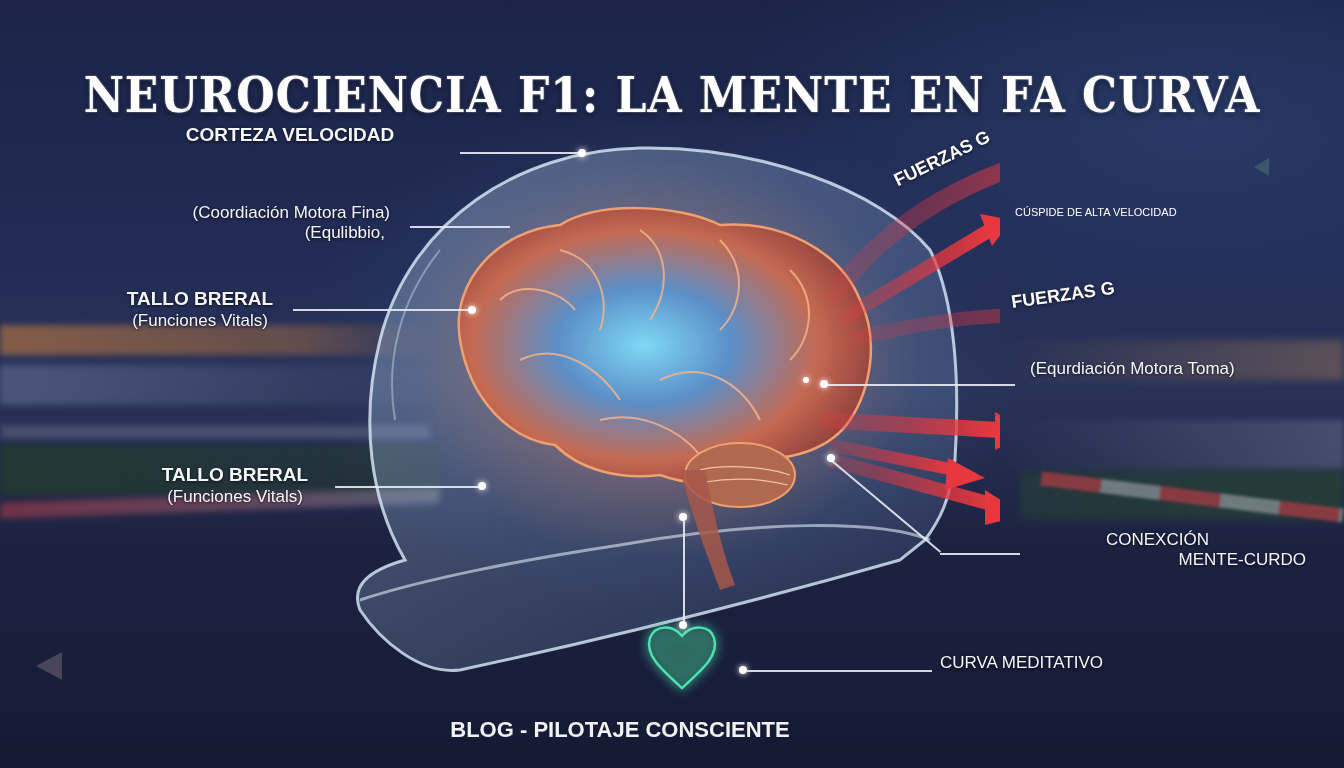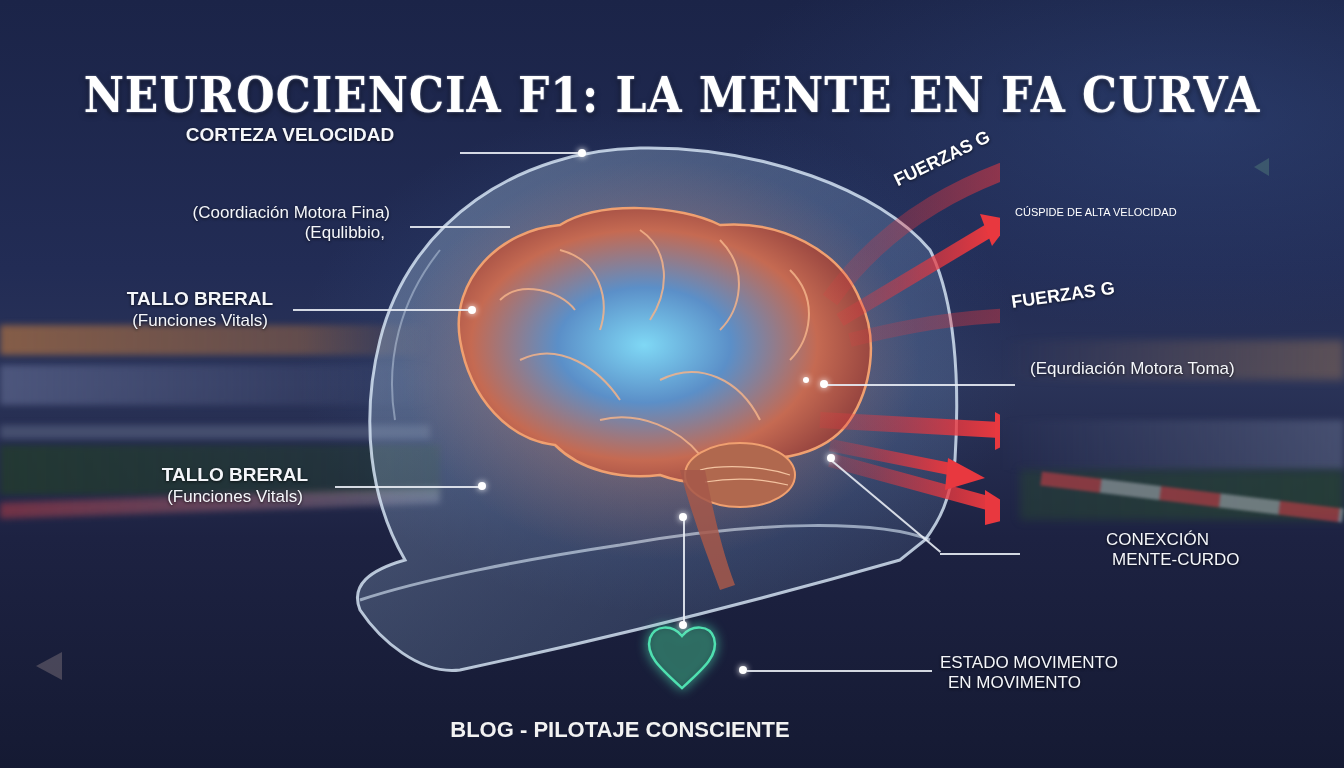--- a/index.html
+++ b/index.html
@@ -145,20 +145,19 @@
 </div>
 
 <div class="fuerzas" style="left:900px;top:170px;transform:rotate(-26deg);transform-origin:left bottom;">FUERZAS G</div>
 <div class="cuspide">CÚSPIDE DE ALTA VELOCIDAD</div>
 <div class="fuerzas" style="left:1013px;top:292px;transform:rotate(-8deg);transform-origin:left bottom;">FUERZAS G</div>
 <div class="label" style="left:1030px;top:359px;width:260px;">
   <div class="sub">(Equrdiación Motora Toma)</div>
 </div>
 <div class="label" style="left:1106px;top:530px;width:200px;">
   <div class="sub">CONEXCIÓN</div>
-  <div class="sub" style="padding-left:6px;">MENTE-CURDO</div>
+  <div class="sub" style="padding-left:6px;text-align:right;">MENTE-CURDO</div>
 </div>
 <div class="label" style="left:940px;top:653px;width:240px;">
-  <div class="sub">ESTADO MOVIMENTO</div>
-  <div class="sub" style="padding-left:8px;">EN MOVIMENTO</div>
+  <div class="sub">CURVA MEDITATIVO</div>
 </div>
 
 <div class="footer">BLOG - PILOTAJE CONSCIENTE</div>
 
 </body></html>

